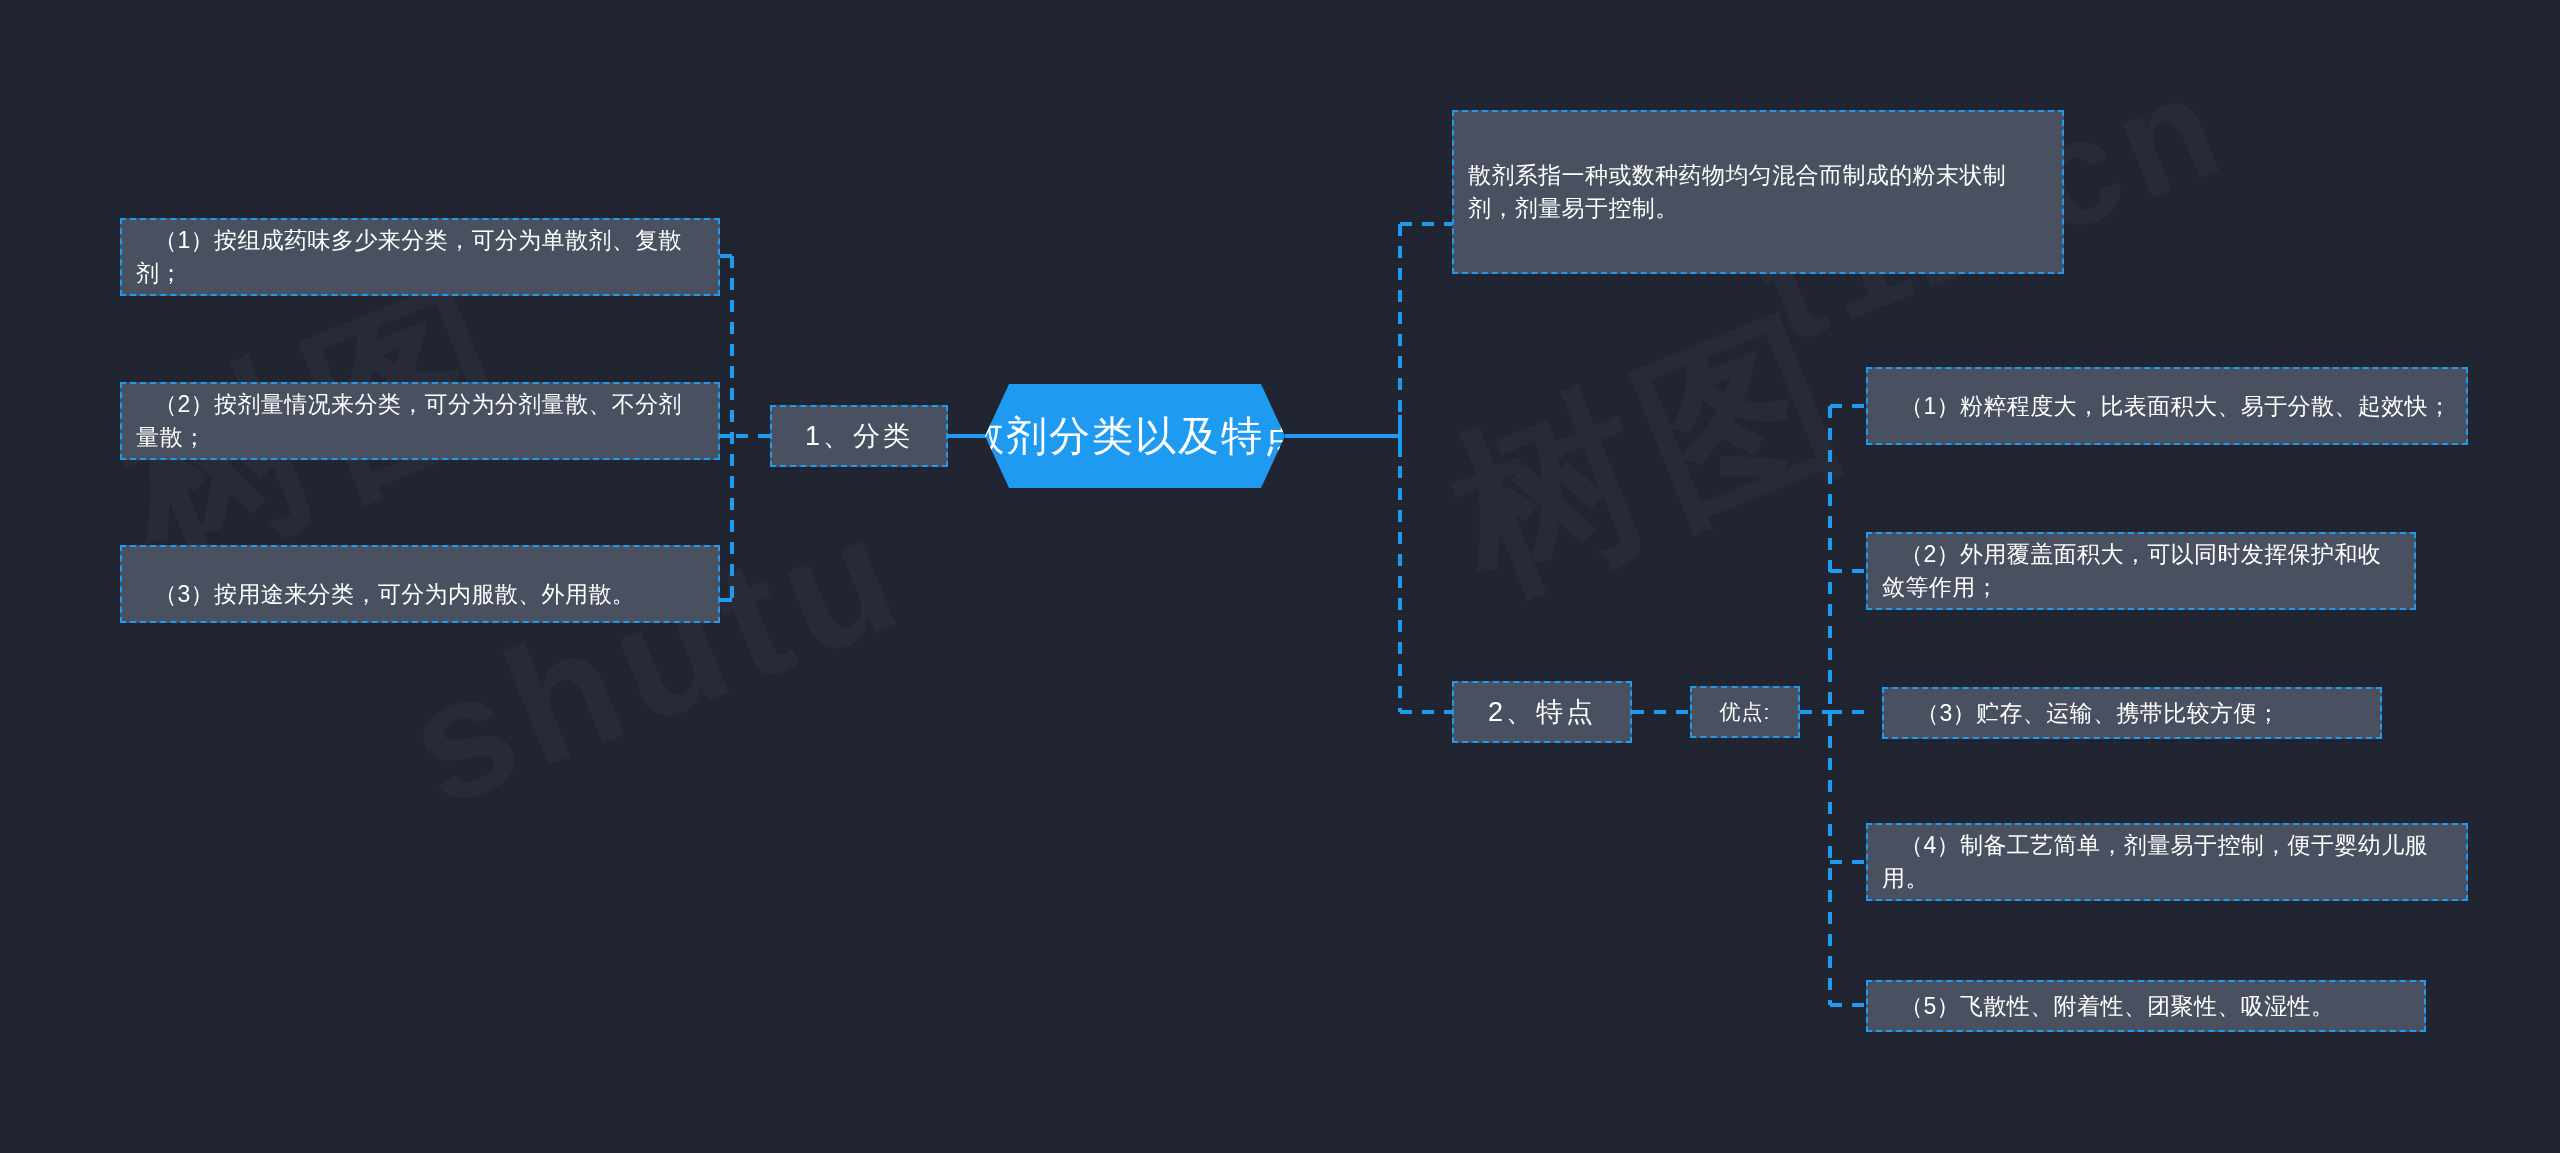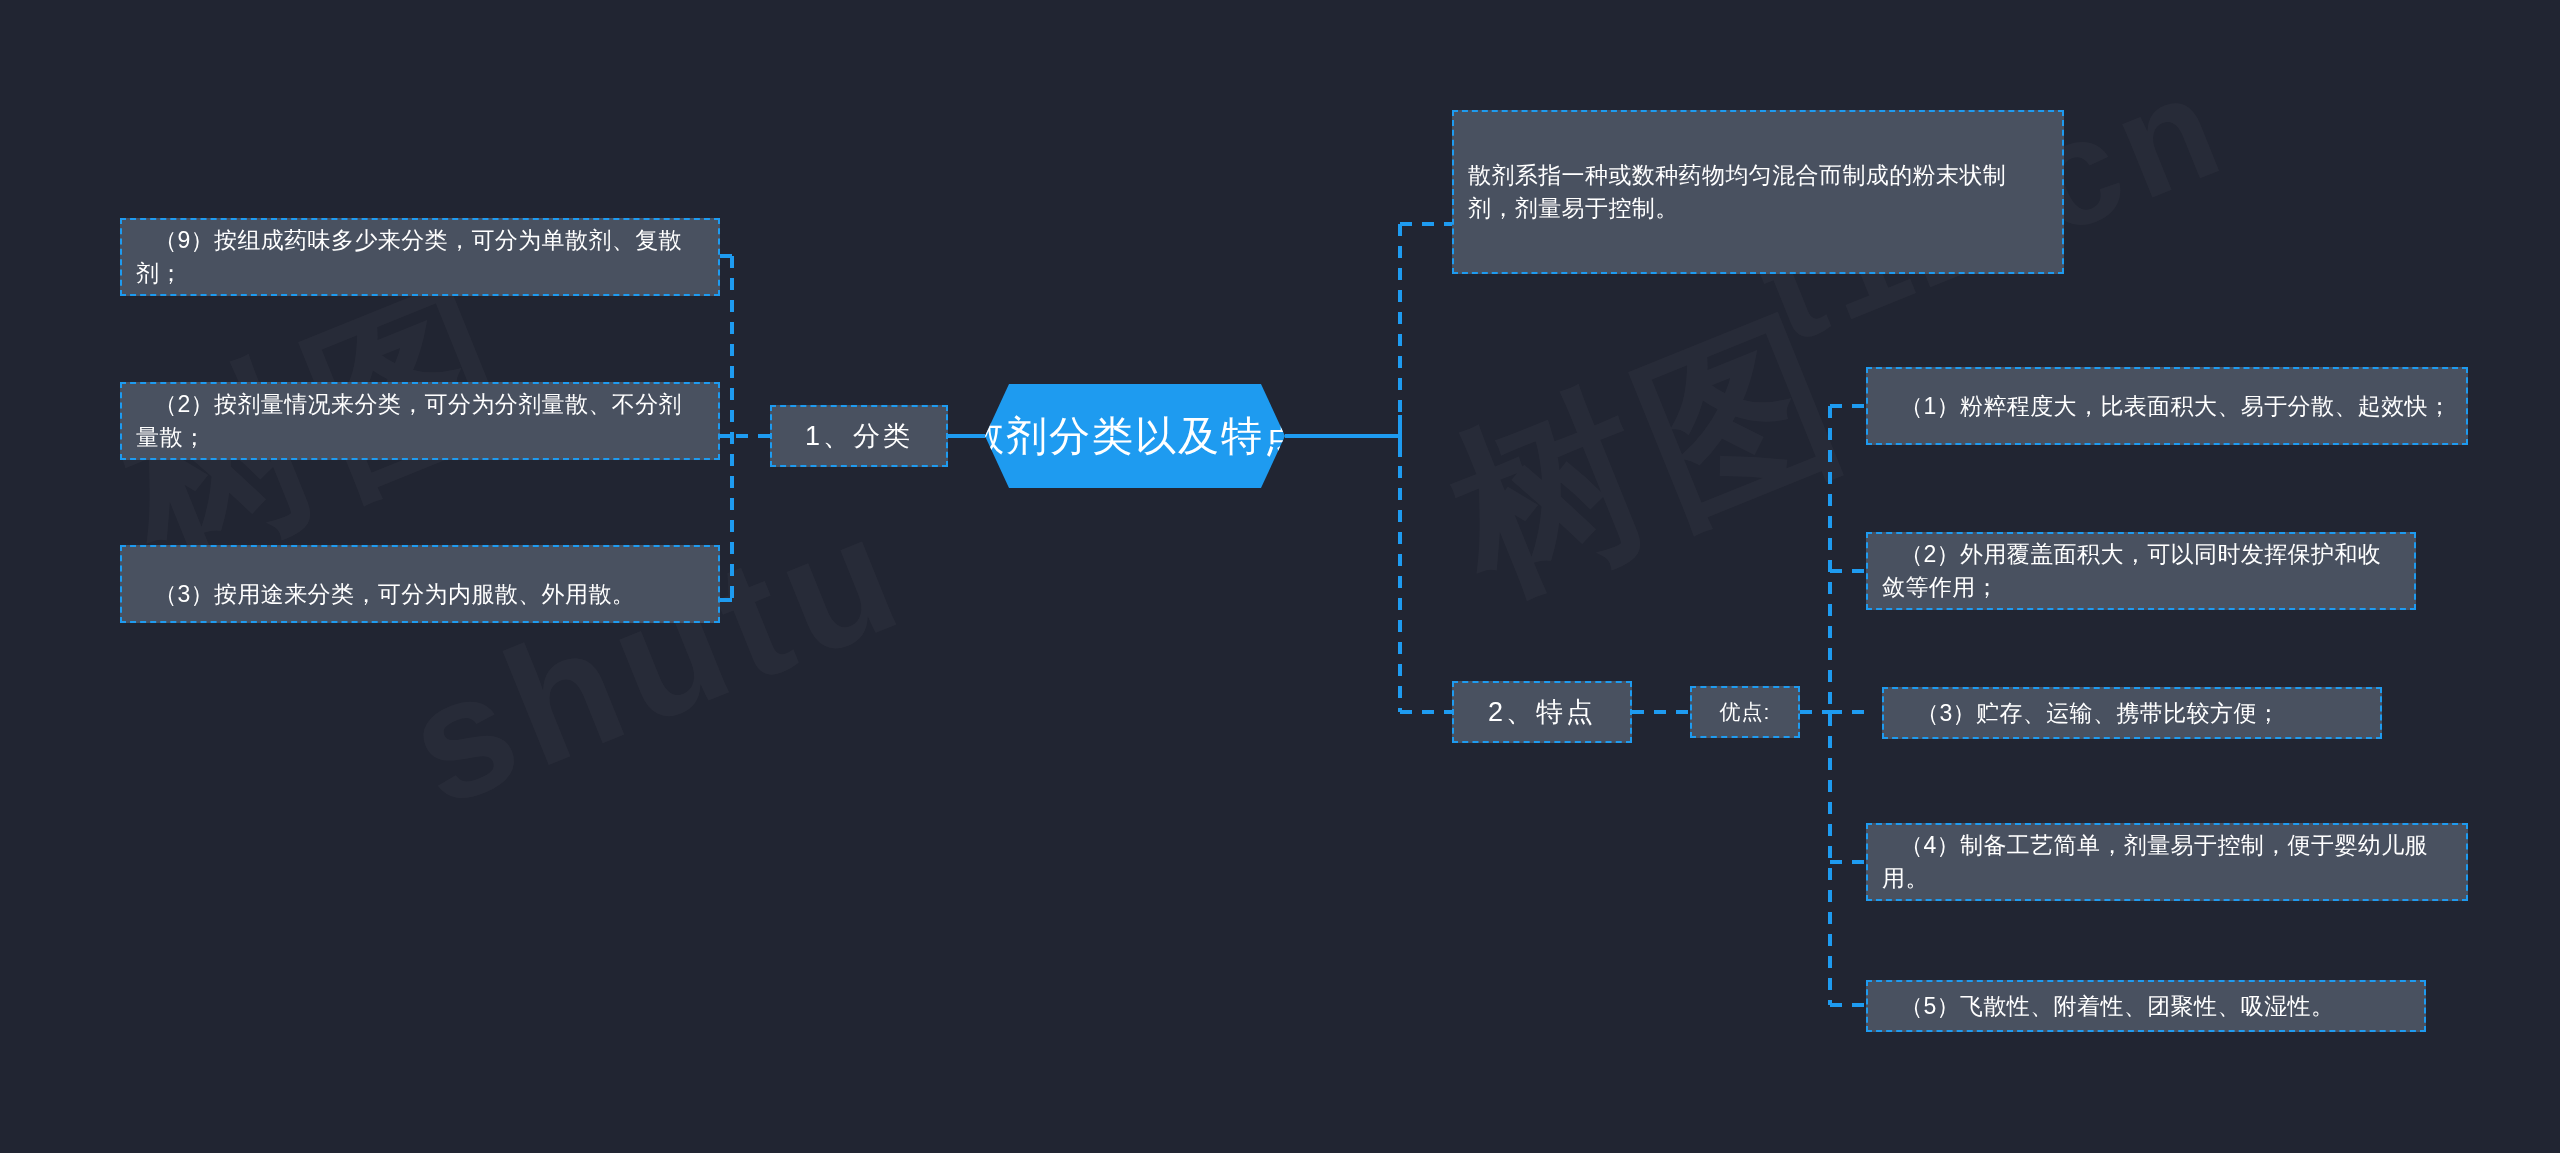--- a/index.html
+++ b/index.html
@@ -157,21 +157,21 @@
 
   <div class="node" style="left:1452px; top:110px; width:612px; height:164px;">
     <span class="txt">散剂系指一种或数种药物均匀混合而制成的粉末状制剂，剂量易于控制。</span>
   </div>
 
   <div class="node branch" style="left:770px; top:405px; width:178px; height:62px;">
     <span>1、分类</span>
   </div>
 
   <div class="node leaf" style="left:120px; top:218px; width:600px; height:78px;">
-    <span class="txt">（9）按组成药味多少来分类，可分为单散剂、复散剂；</span>
+    <span class="txt">（1）按组成药味多少来分类，可分为单散剂、复散剂；</span>
   </div>
 
   <div class="node leaf" style="left:120px; top:382px; width:600px; height:78px;">
     <span class="txt">（2）按剂量情况来分类，可分为分剂量散、不分剂量散；</span>
   </div>
 
   <div class="node leaf" style="left:120px; top:545px; width:600px; height:78px;align-items:flex-end;">
     <span class="txt">（3）按用途来分类，可分为内服散、外用散。</span>
   </div>
 

